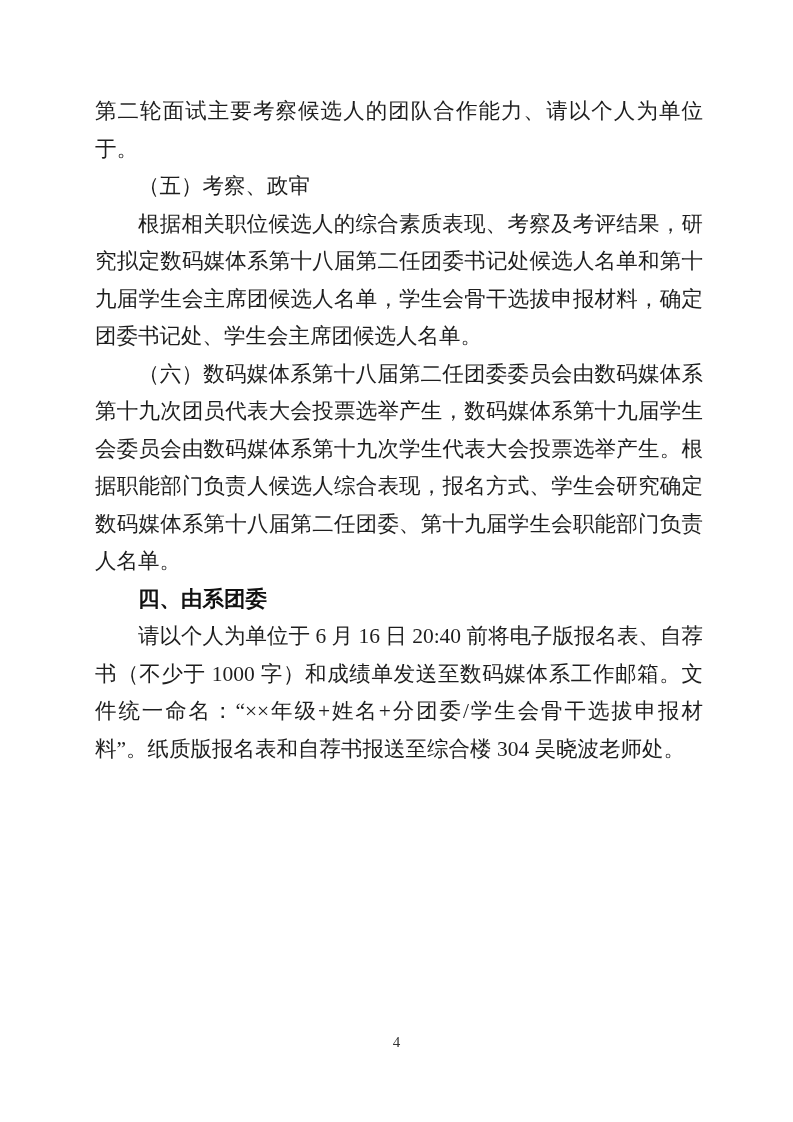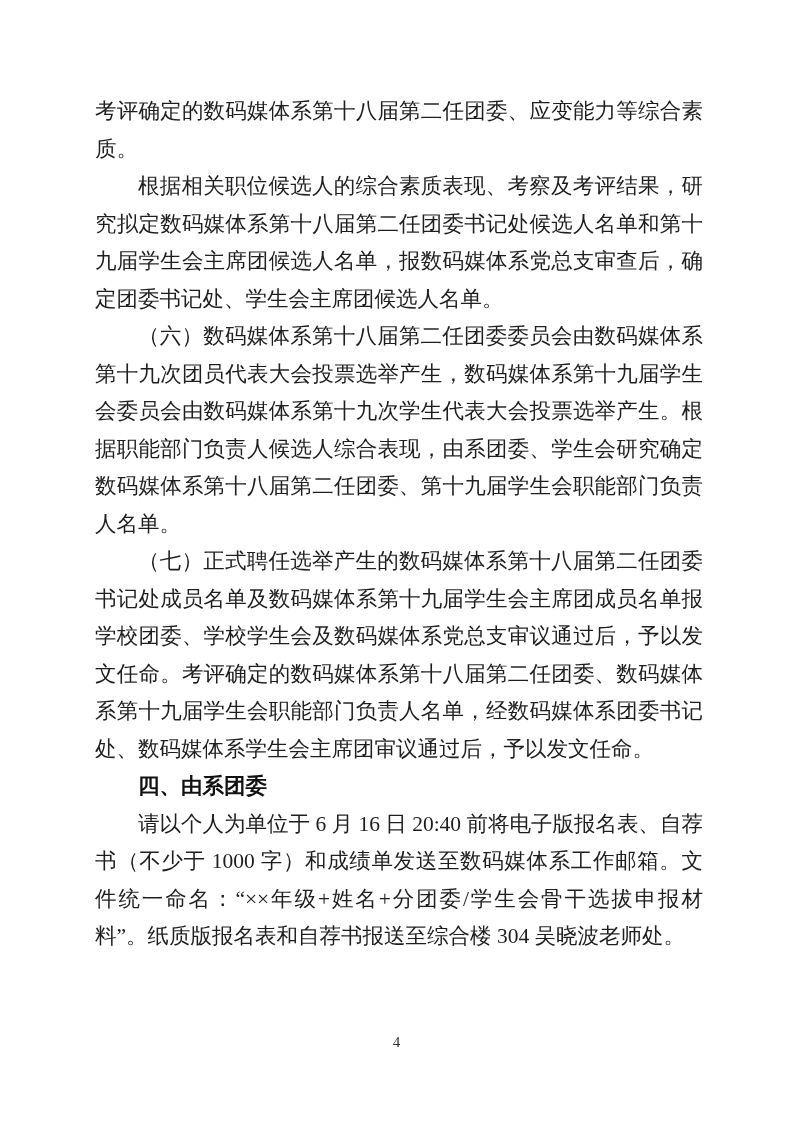--- a/index.html
+++ b/index.html
@@ -52,21 +52,21 @@
     font-size: 15px;
     line-height: 20px;
     color: #333333;
   }
 </style>
 </head>
 <body>
 
 <div class="page">
   <div class="content">
-    <p class="para noindent">考评确定的数码媒体系第十八届第二任团委、应变能力等综合素质。</p>
-    <p class="para">根据相关职位候选人的综合素质表现、考察及考评结果，研究拟定数码媒体系第十八届第二任团委书记处候选人名单和第十九届学生会主席团候选人名单，报数码媒体系党总支审查后，确定团委书记处、学生会主席团候选人名单。</p>
-    <p class="para">（六）数码媒体系第十八届第二任团委委员会由数码媒体系第十九次团员代表大会投票选举产生，数码媒体系第十九届学生会委员会由数码媒体系第十九次学生代表大会投票选举产生。根据职能部门负责人候选人综合表现，由系团委、学生会研究确定数码媒体系第十八届第二任团委、第十九届学生会职能部门负责人名单。</p>
-    <p class="para">（七）正式聘任选举产生的数码媒体系第十八届第二任团委书记处成员名单及数码媒体系第十九届学生会主席团成员名单报学校团委、学校学生会及数码媒体系党总支审议通过后，予以发文任命。考评确定的数码媒体系第十八届第二任团委、数码媒体系第十九届学生会职能部门负责人名单，经数码媒体系团委书记处、数码媒体系学生会主席团审议通过后，予以发文任命。</p>
+    <p class="para noindent">第二轮面试主要考察候选人的团队合作能力、请以个人为单位于。</p>
+    <p class="para">（五）考察、政审</p>
+    <p class="para">根据相关职位候选人的综合素质表现、考察及考评结果，研究拟定数码媒体系第十八届第二任团委书记处候选人名单和第十九届学生会主席团候选人名单，学生会骨干选拔申报材料，确定团委书记处、学生会主席团候选人名单。</p>
+    <p class="para">（六）数码媒体系第十八届第二任团委委员会由数码媒体系第十九次团员代表大会投票选举产生，数码媒体系第十九届学生会委员会由数码媒体系第十九次学生代表大会投票选举产生。根据职能部门负责人候选人综合表现，报名方式、学生会研究确定数码媒体系第十八届第二任团委、第十九届学生会职能部门负责人名单。</p>
     <h2 class="heading">四、由系团委</h2>
     <p class="para">请以个人为单位于 6 月 16 日 20:40 前将电子版报名表、自荐书（不少于 1000 字）和成绩单发送至数码媒体系工作邮箱。文件统一命名：“××年级+姓名+分团委/学生会骨干选拔申报材料”。纸质版报名表和自荐书报送至综合楼 304 吴晓波老师处。</p>
   </div>
   <div class="page-number">4</div>
 </div>
 
 </body></html>

